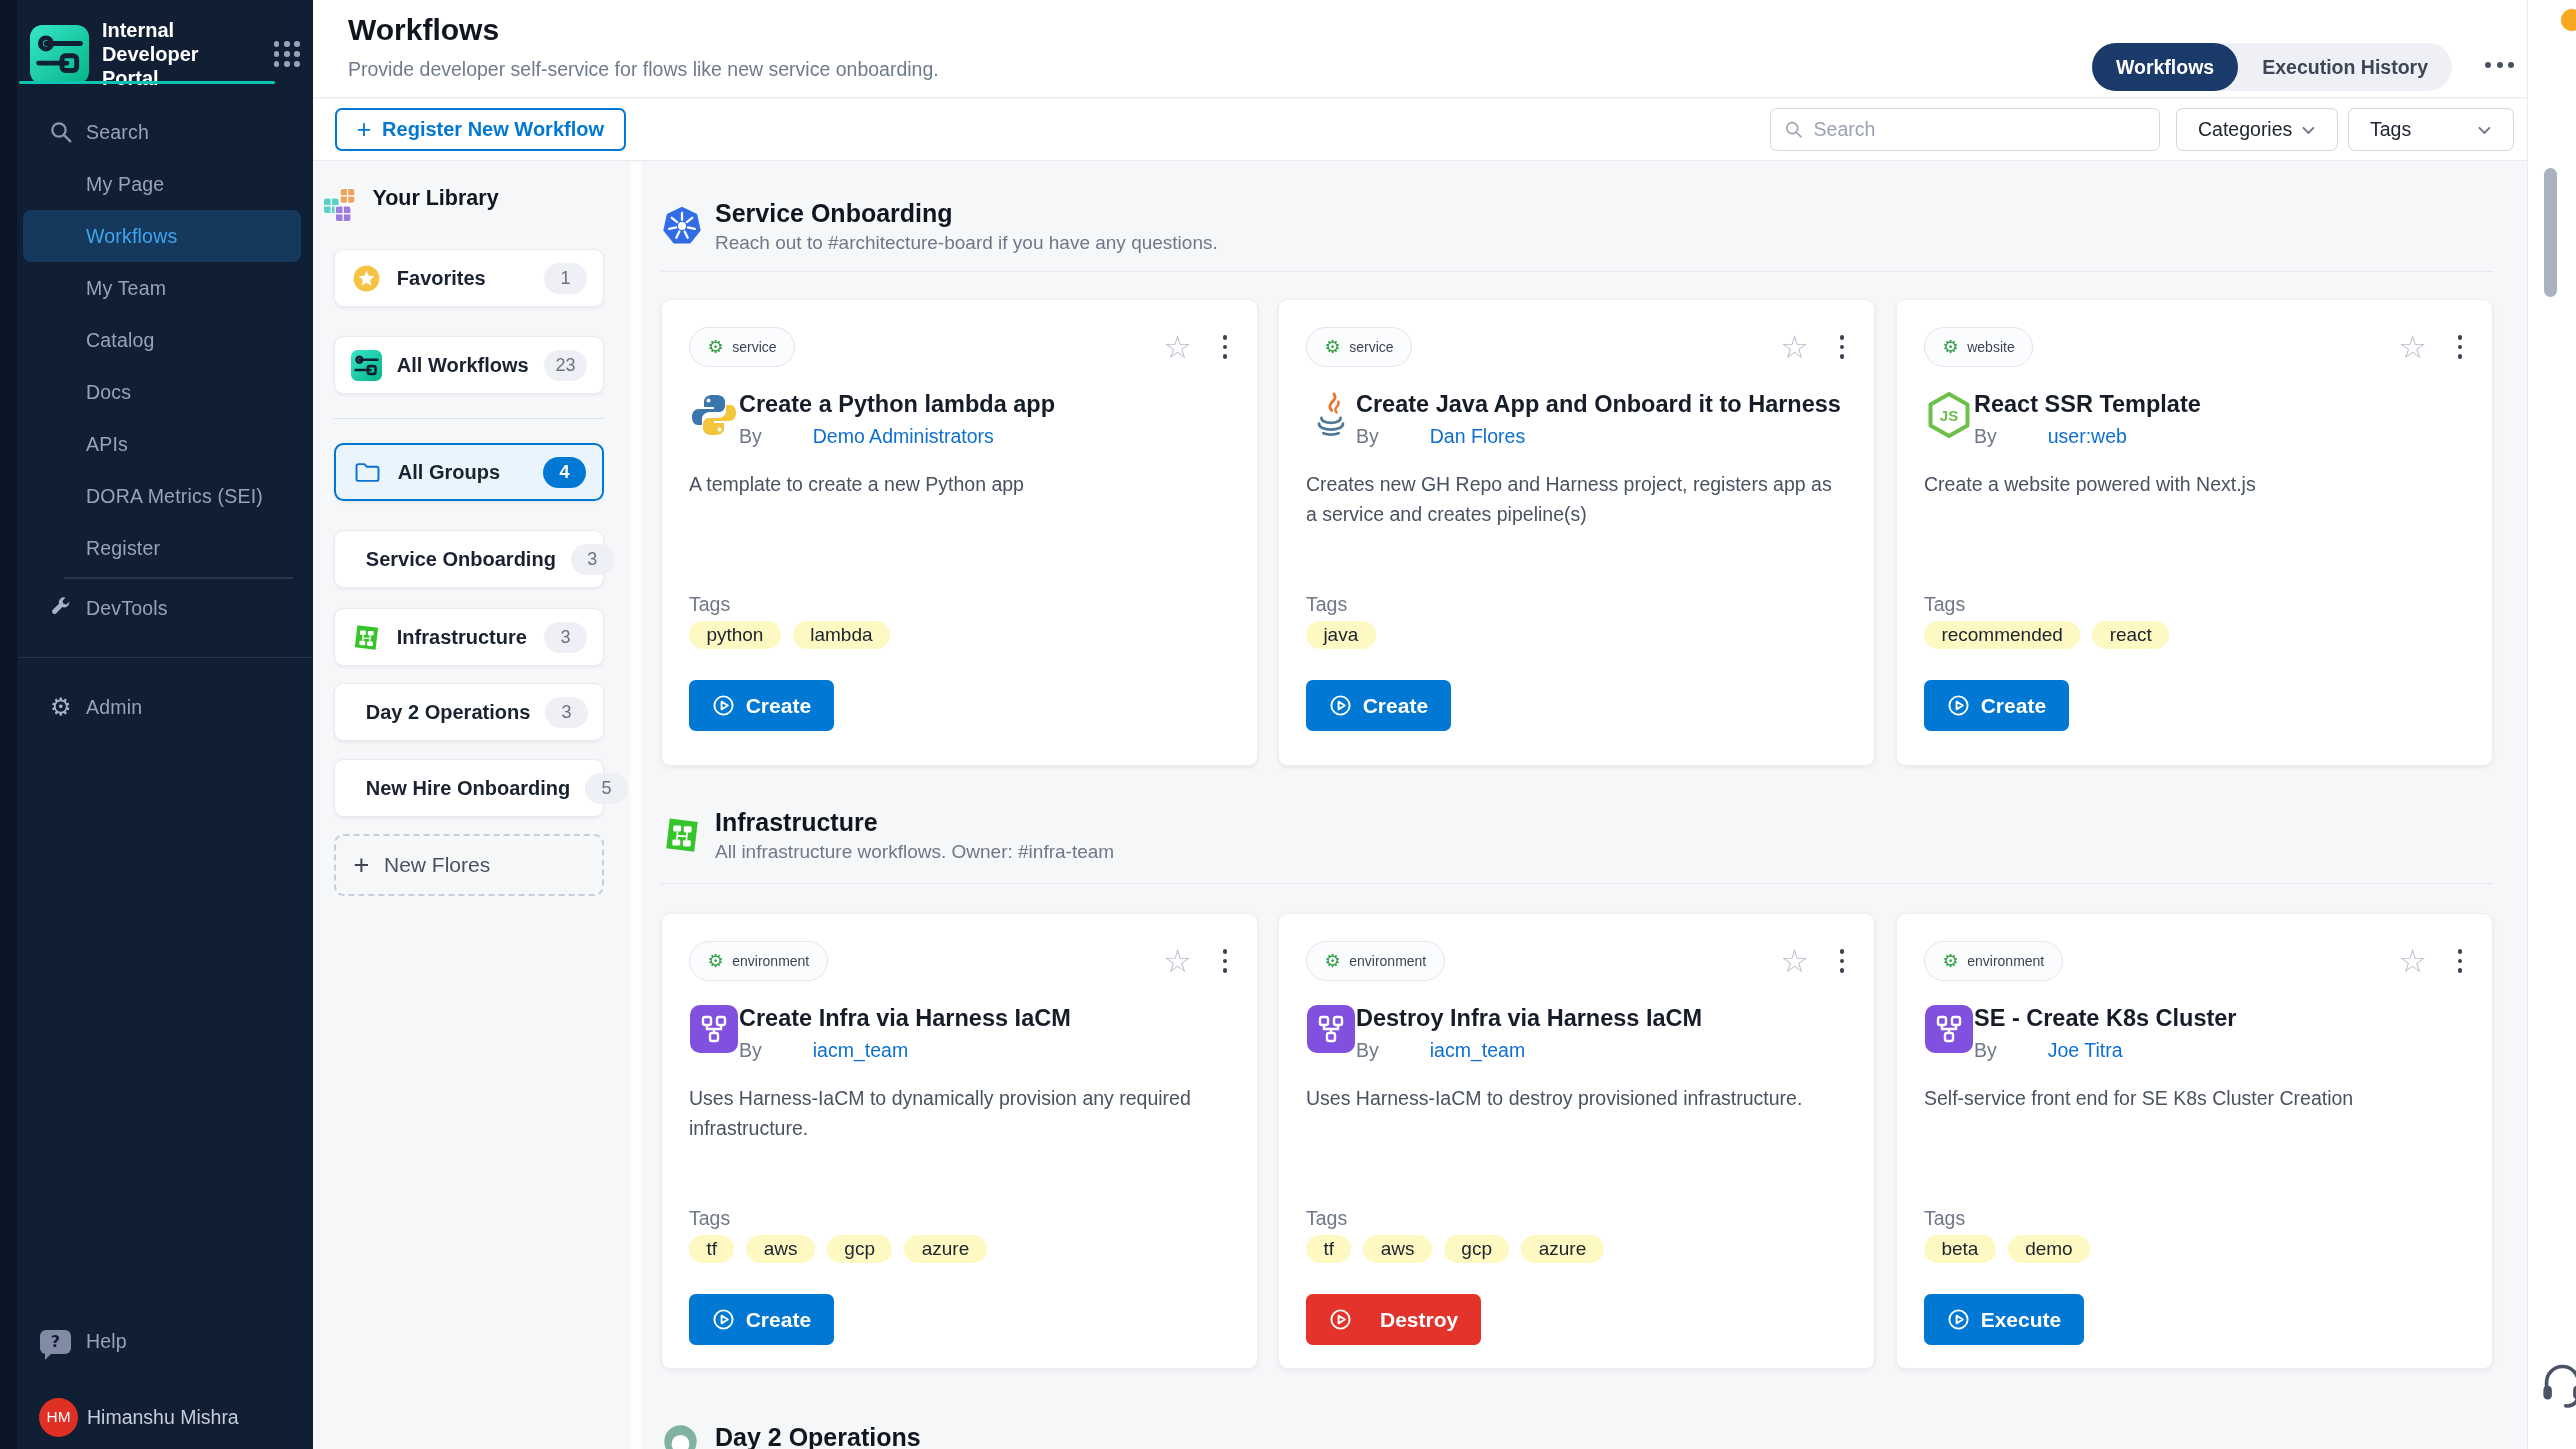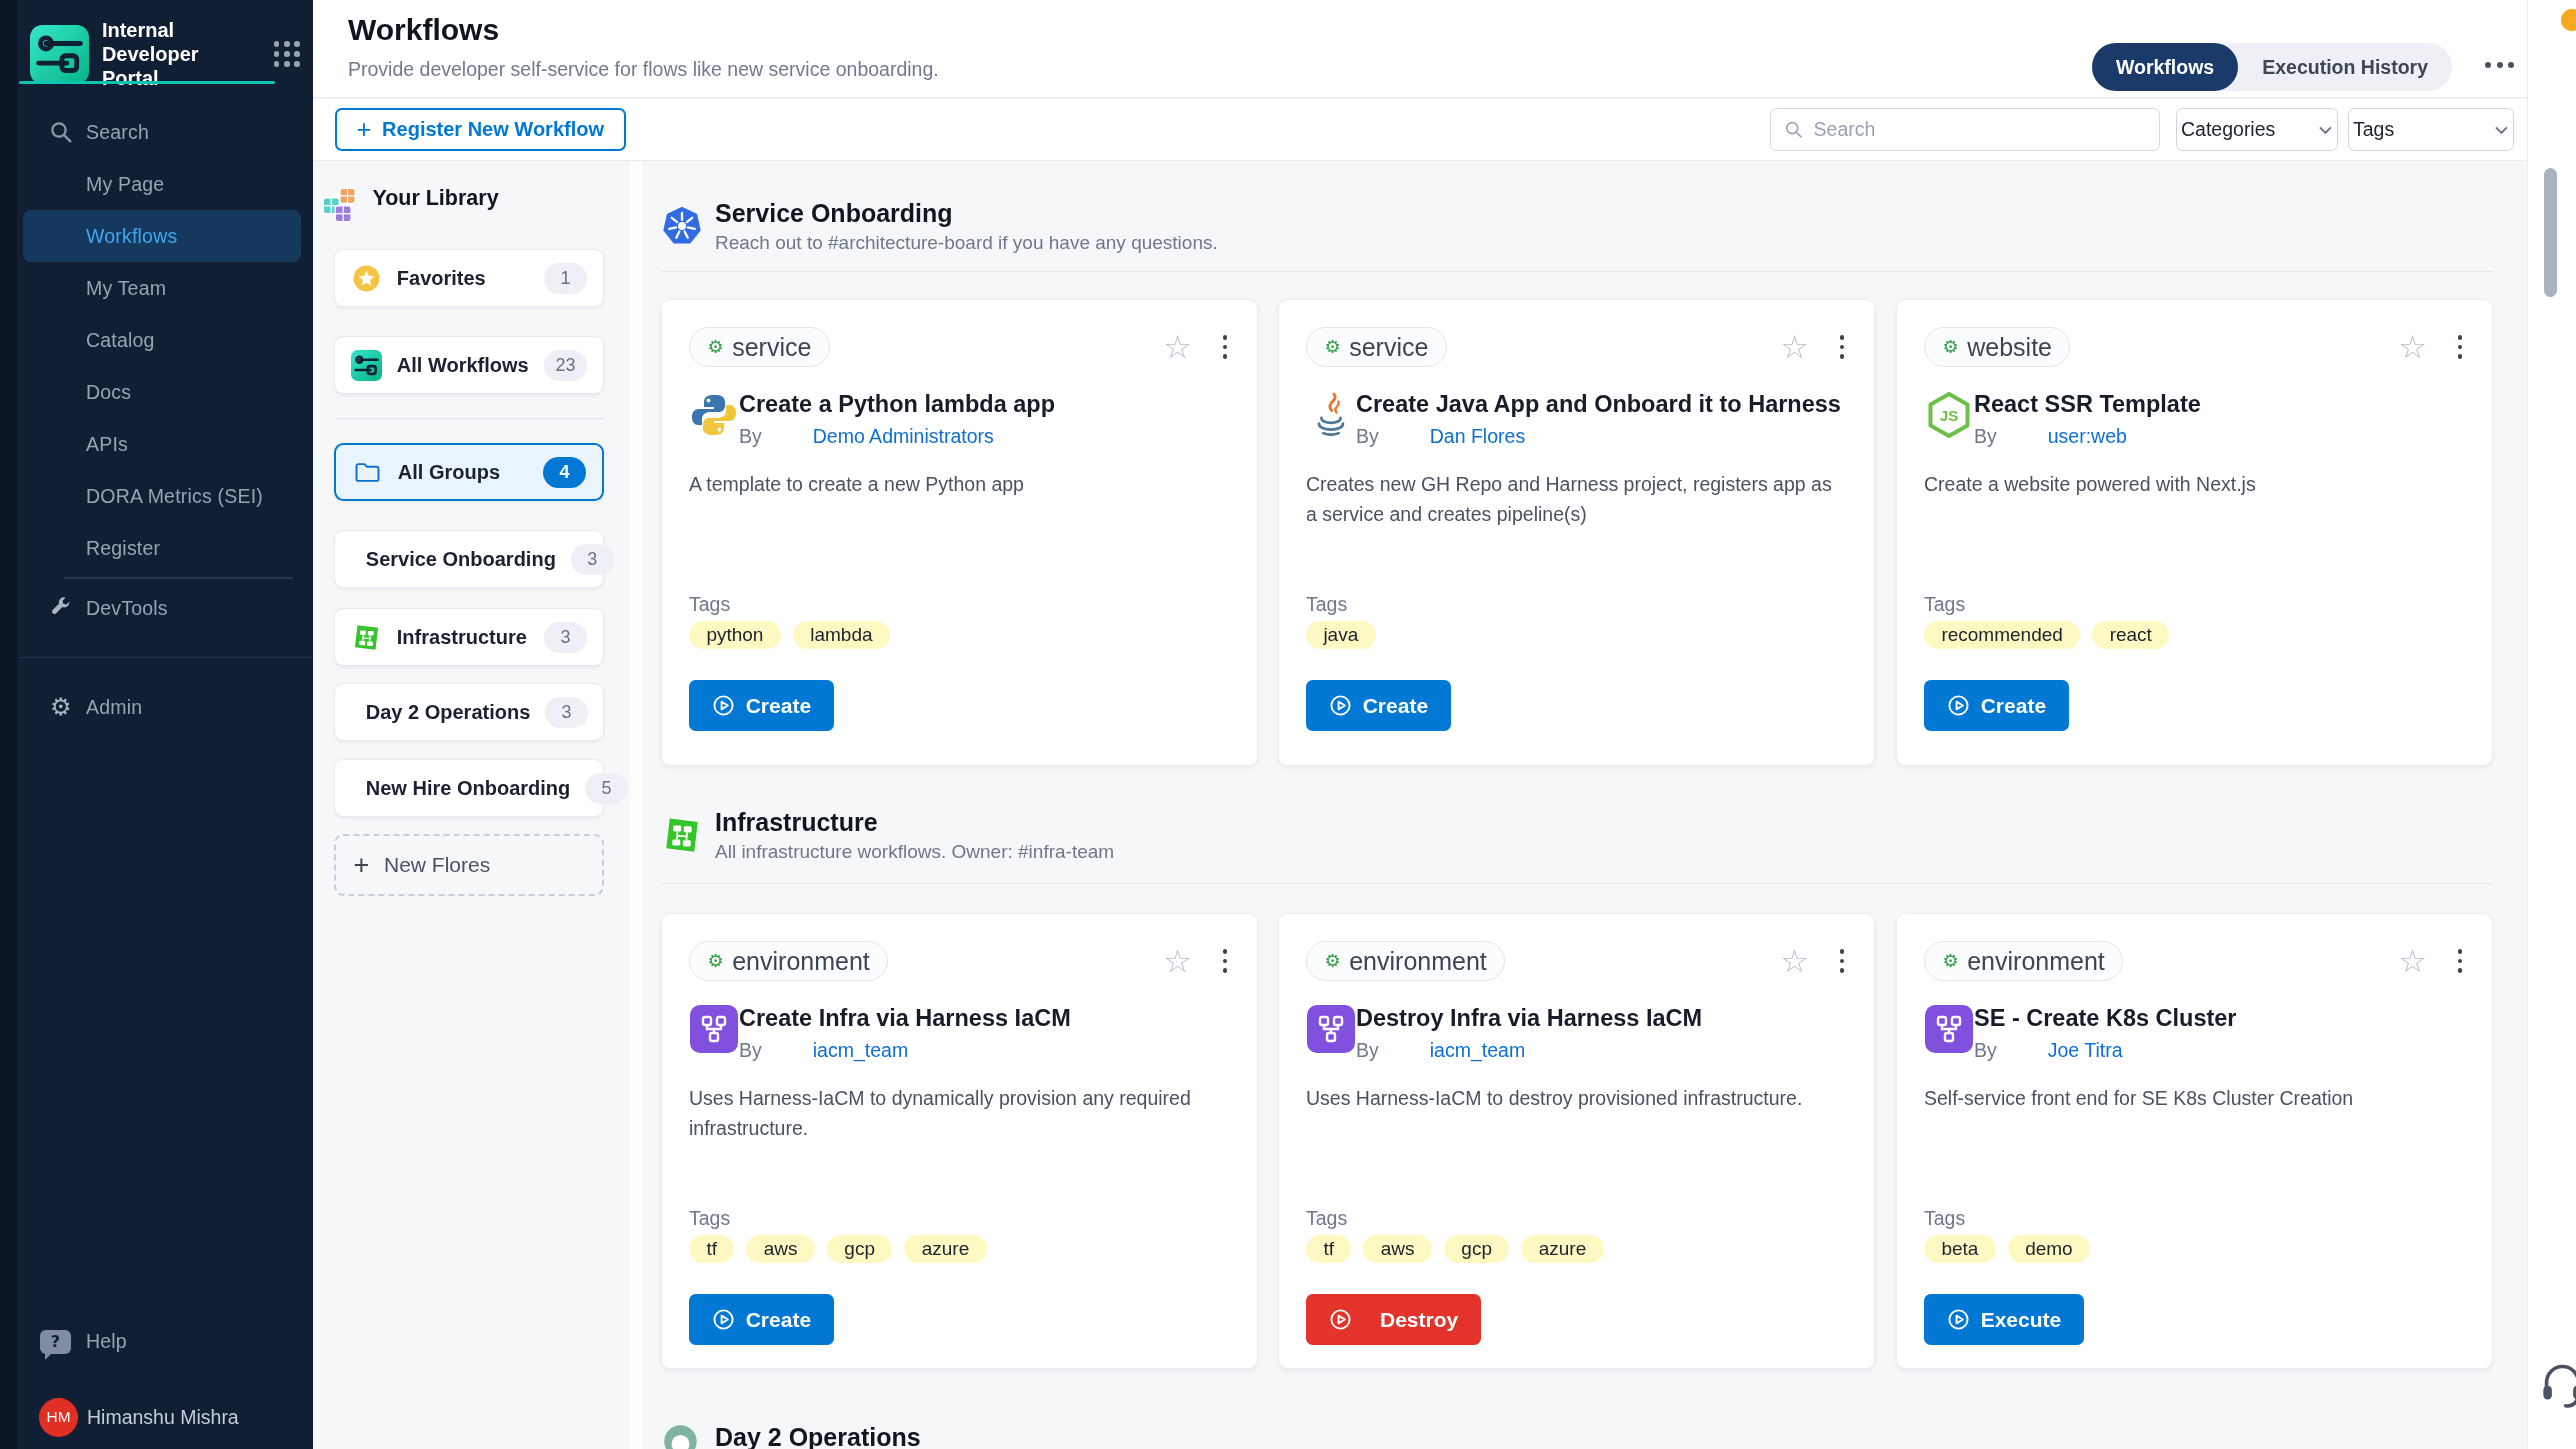--- a/index.html
+++ b/index.html
@@ -47,21 +47,21 @@
   .meatball i { width:6px; height:6px; border-radius:50%; background:#4a5262; }
   .notify-dot { position:absolute; right:-6.7px; top:9.4px; width:21.5px; height:21.5px; border-radius:50%; background:#f6a821; z-index:60; }
 
   
   .toolbar { position:absolute; left:0; top:99px; right:0; height:62px; background:#ffffff; border-bottom:1.3px solid #e9ebf1; }
   .register-btn { position:absolute; left:21.5px; top:9.4px; height:43px; border:2px solid #0278d5; border-radius:6.7px; background:#fff; color:#0278d5; font-size:20px; font-weight:700; display:flex; align-items:center; gap:10.7px; padding:0 20px; cursor:pointer; }
   .register-btn .plus { font-size:25.5px; font-weight:400; line-height:1; }
   .search-box { position:absolute; left:1457px; top:9.4px; width:390px; height:43px; border:1.3px solid #d4d8e2; border-radius:6.7px; background:#fff; display:flex; align-items:center; padding:0 13.4px; gap:9.4px; }
   .search-box input { border:none; outline:none; font-size:19.5px; color:#20262f; width:100%; font-family:inherit; }
   .search-box input::placeholder { color:#9aa2b2; }
-  .select-box { position:absolute; top:9.4px; height:43px; border:1.3px solid #cfd4e0; border-radius:6.7px; background:#fff; display:flex; align-items:center; justify-content:space-between; padding:0 4px; font-size:19.5px; color:#20262f; cursor:pointer; }
+  .select-box { position:absolute; top:9.4px; height:43px; border:1.3px solid #cfd4e0; border-radius:6.7px; background:#fff; display:flex; align-items:center; justify-content:space-between; padding:0 21px; font-size:19.5px; color:#20262f; cursor:pointer; }
   .sel-cat { left:1863px; width:162px; }
   .sel-tags { left:2035px; width:166px; }
 
   
   .content { position:absolute; left:0; top:162px; width:2214px; height:1287px; background:#f6f7f9; overflow:hidden; }
   .panel-gap { position:absolute; left:317px; top:0; bottom:0; width:12px; background:#fdfdfe; }
 
   
   .lib-head { position:absolute; left:8px; top:24px; display:flex; align-items:flex-start; gap:13.4px; }
   .lib-title { font-size:21.5px; font-weight:700; color:#10151f; }
@@ -81,21 +81,21 @@
   .sec-divider { position:absolute; left:348px; width:1832px; height:1.3px; background:#e6e8ee; }
 
   
   .card { position:absolute; width:597px; background:#ffffff; border:1.3px solid #eceef2; border-radius:9.4px; box-shadow:0 2px 5.4px rgba(16,24,40,.06); }
   .row1 { top:137px; height:467px; }
   .row2 { top:751px; height:456px; }
   .c1 { left:348px; } .c2 { left:965px; } .c3 { left:1583px; }
   .card-top { position:absolute; left:27px; right:27px; top:27px; display:flex; align-items:center; }
   .chip { height:40px; border:1.3px solid #e2e5ec; background:#fbfcfd; border-radius:20px; display:flex; align-items:center; gap:8.7px; padding:0 17.4px; cursor:pointer; }
   .chip-gear { font-size:18px; color:#2ea043; line-height:1; }
-  .chip-label { font-size:25px; color:#3c4554; }
+  .chip-label { font-size:14px; color:#3c4554; }
   .star { margin-left:auto; font-size:32px; color:#b5bccb; line-height:1; cursor:pointer; }
   .kebab { margin-left:28px; display:flex; flex-direction:column; gap:4.7px; cursor:pointer; padding:2.7px; }
   .kebab i { width:4.7px; height:4.7px; border-radius:50%; background:#3a4252; }
   .card-id { position:absolute; left:27px; top:90px; display:flex; gap:0; align-items:flex-start; }
   .logo-badge { width:50px; height:50px; flex:0 0 auto; display:flex; align-items:center; justify-content:center; }
   .card-title { font-size:23.5px; font-weight:700; color:#161d29; line-height:1.2; cursor:pointer; }
   .byline { margin-top:6.7px; display:flex; gap:12px; font-size:19.5px; }
   .by { color:#6e7888; }
   .owner-link { color:#0d6fd3; text-decoration:none; cursor:pointer;margin-left:39px; }
   .card-desc { position:absolute; left:27px; top:169px; right:27px; font-size:19.5px; color:#49525f; line-height:1.55; }

